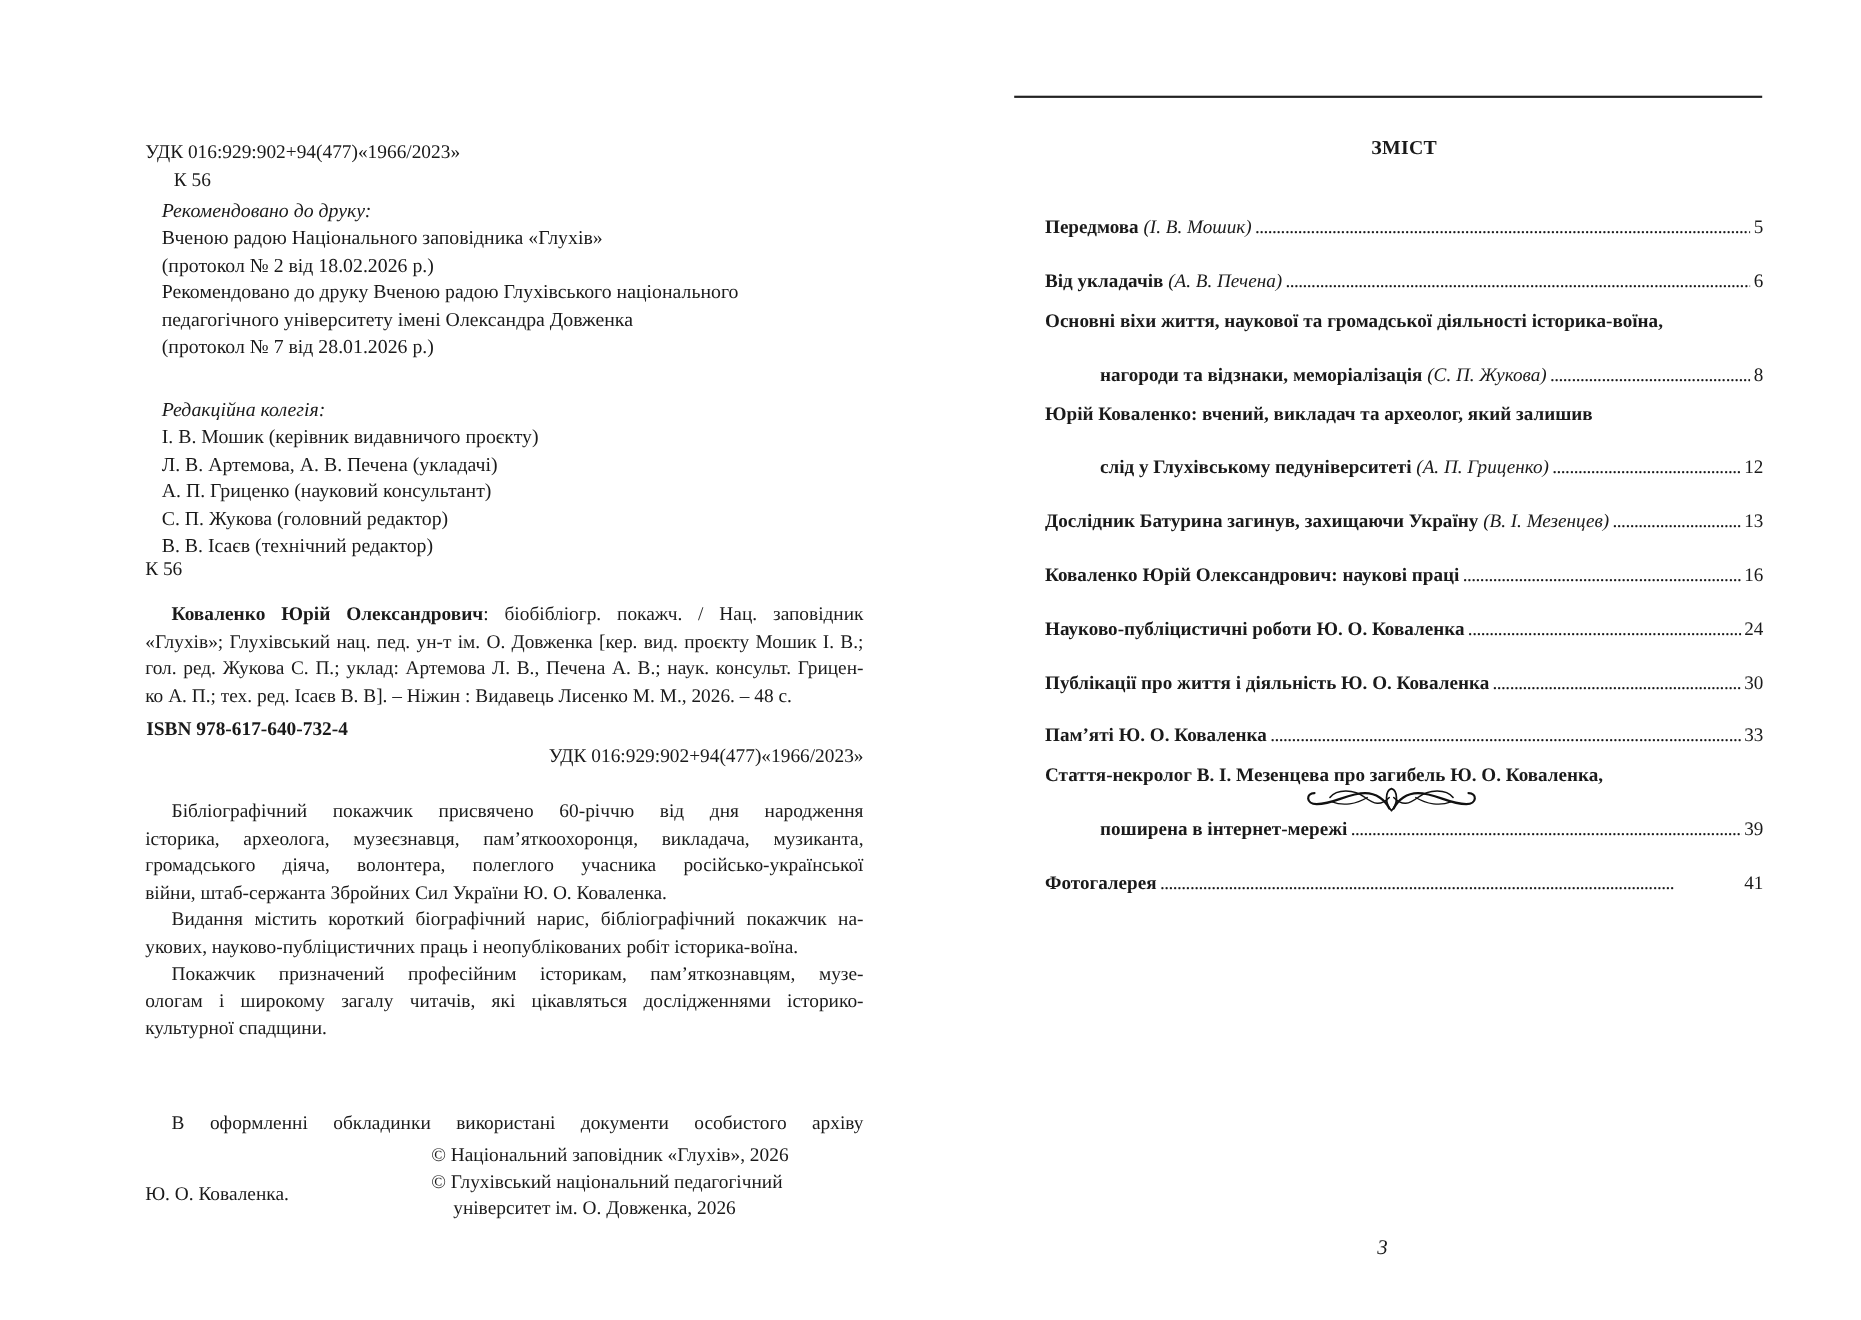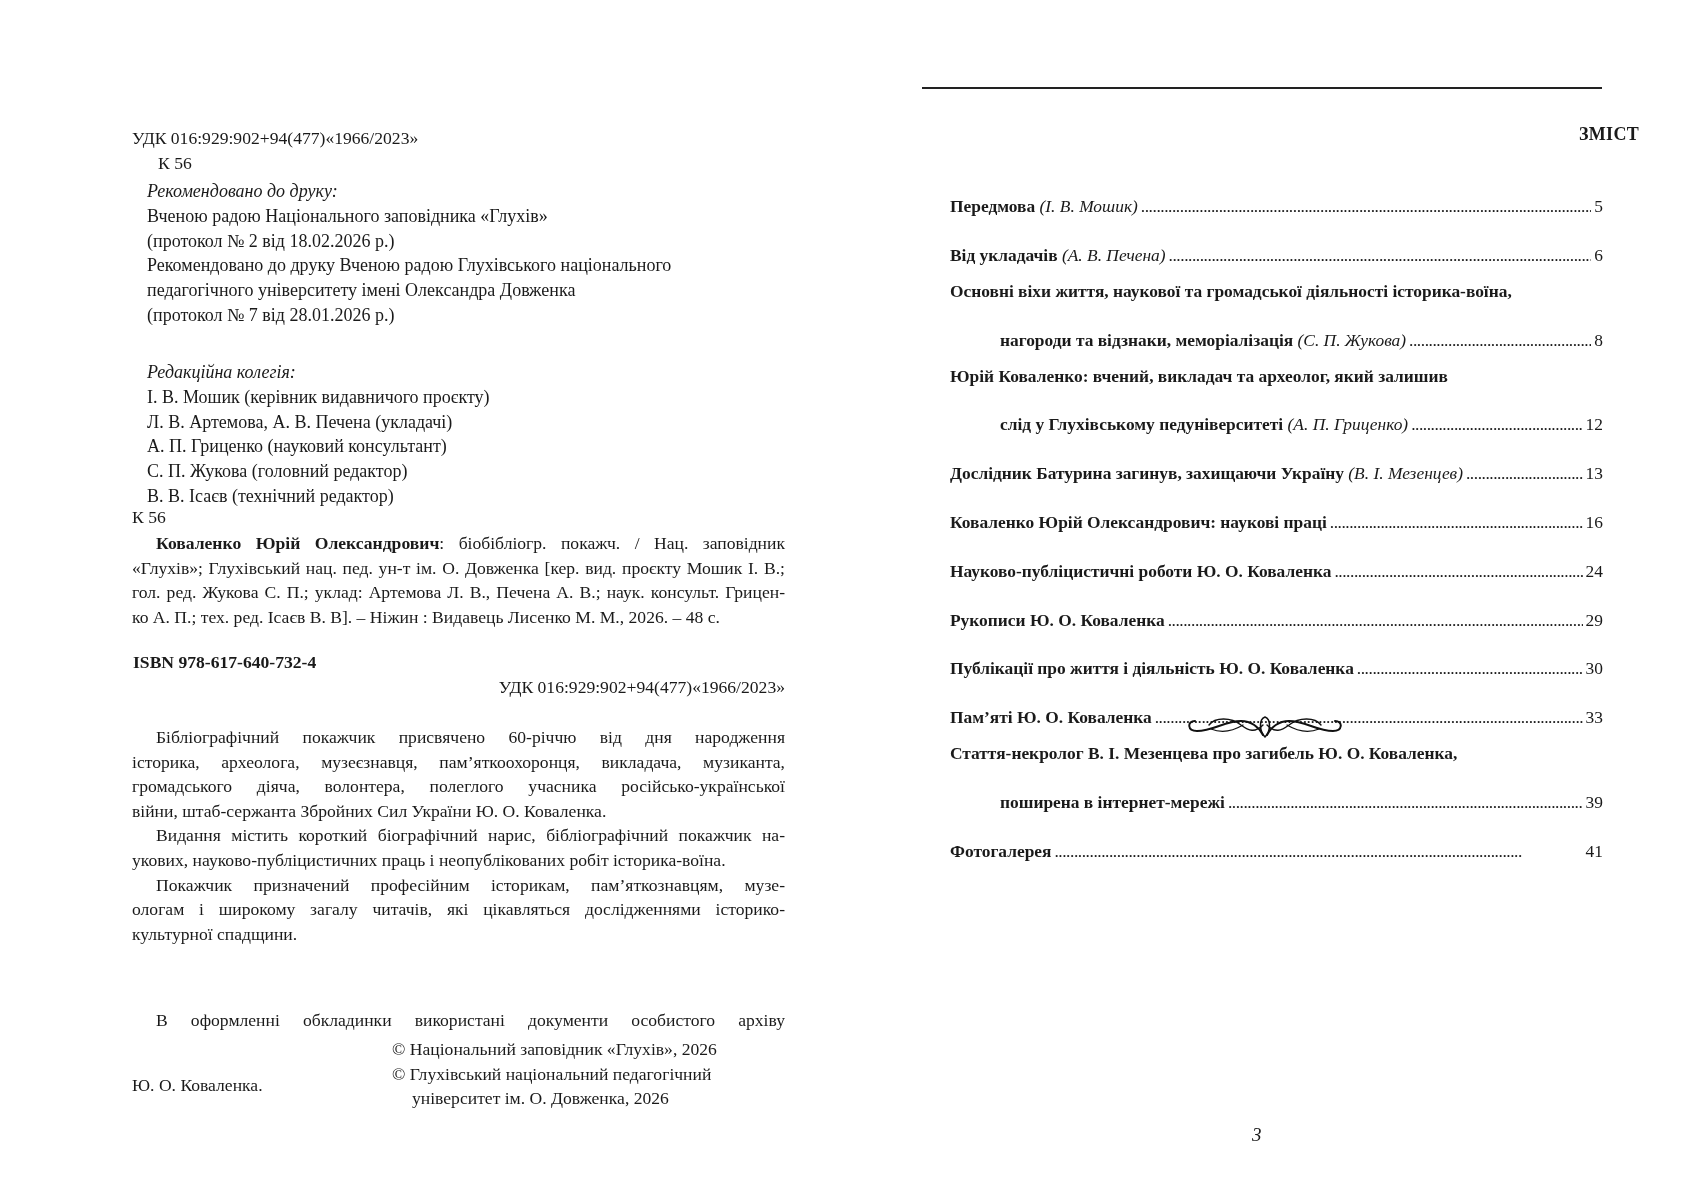--- a/index.html
+++ b/index.html
@@ -8,39 +8,39 @@
   .page { position: absolute; top: 0; height: 960px; }
   #left { left: 0; width: 846px; }
 
   
   .lp { position: absolute; left: 132px; width: 653px; font-size: 17.6px; line-height: 24.6px; }
   .udk-top { position: absolute; left: 132px; top: 128px; font-size: 17.6px; }
   .k56-top { position: absolute; left: 158px; top: 153px; font-size: 17.6px; }
   .center-block { position: absolute; left: 147px; width: 653px; font-size: 18px; line-height: 24.8px; }
   .italic { font-style: italic; }
   .k56-mid { position: absolute; left: 132px; top: 507px; font-size: 17.6px; }
-  .biblio { top: 531px; text-align: justify; text-indent: 0; }
+  .biblio { top: 546px; text-align: justify; text-indent: 0; }
   .biblio .line { display: block; text-align: justify; text-align-last: justify; }
   .biblio .line.last { text-align-last: left; }
   .biblio .line.first { padding-left: 0; }
   .bold { font-weight: bold; }
   .isbn { position: absolute; left: 133px; top: 652px; font-size: 17.6px; font-weight: bold; }
   .udk-right { position: absolute; left: 132px; width: 653px; top: 677px; text-align: right; font-size: 17.6px; }
   .annot { top: 725px; }
   .annot .line { display: block; text-align: justify; text-align-last: justify; }
   .annot .line.last { text-align-last: left; }
   .cover { top: 968px; }
   .cover .line { display: block; text-align: justify; text-align-last: justify; margin-top: 40px; }
   .cover .line.last { text-align-last: left; }
   .copy { position: absolute; left: 392px; top: 1037px; font-size: 17.6px; line-height: 24.6px; }
   .copy .cont { padding-left: 20px; }
 
   
   .rule { position: absolute; left: 922px; width: 680px; top: 87px; height: 2px; background: #222; }
-  .toc-title { position: absolute; left: 986px; width: 653px; top: 124px; text-align: right;
+  .toc-title { position: absolute; left: 950px; width: 653px; top: 124px; text-align: center;
                font-size: 18px; font-weight: bold; letter-spacing: 0.3px; }
   .toc { position: absolute; left: 950px; width: 653px; top: 170px; font-size: 17.4px; }
   .toc-item { position: relative; margin-bottom: 11.2px; }
   .toc-row { display: flex; align-items: center; line-height: 24.8px; margin-top: 24px; }
   .toc-row .t { font-weight: bold; white-space: nowrap; }
   .toc-row .a { font-style: italic; font-weight: normal; white-space: nowrap; }
   .toc-row .dots { flex: 1; overflow: hidden; white-space: nowrap; margin: 0 3px; font-weight: normal; }
   .toc-row .dots::after { content: ". . . . . . . . . . . . . . . . . . . . . . . . . . . . . . . . . . . . . . . . . . . . . . . . . . . . . . . . . . . . . . . . . . . . . . . . . . . . . . . . . . . . . . . . . . . . . . . . . . . . . . . . . . . . . . . . . . . . . . . ."; letter-spacing: -2.4px; }
   .toc-row .p { white-space: nowrap; }
   .toc-line1 { font-weight: bold; line-height: 24.8px; white-space: nowrap; }
@@ -139,27 +139,20 @@
   </div>
   <div class="toc-item">
     <div class="toc-row">
         <span class="t">Науково-публіцистичні роботи Ю. О. Коваленка</span>
         <span class="dots"></span>
         <span class="p">24</span>
       </div>
   </div>
   <div class="toc-item">
     <div class="toc-row">
-        <span class="t">Рукописи Ю. О. Коваленка</span>
-        <span class="dots"></span>
-        <span class="p">29</span>
-      </div>
-  </div>
-  <div class="toc-item">
-    <div class="toc-row">
         <span class="t">Публікації про життя і діяльність Ю. О. Коваленка</span>
         <span class="dots"></span>
         <span class="p">30</span>
       </div>
   </div>
   <div class="toc-item">
     <div class="toc-row">
         <span class="t">Пам’яті Ю. О. Коваленка</span>
         <span class="dots"></span>
         <span class="p">33</span>

